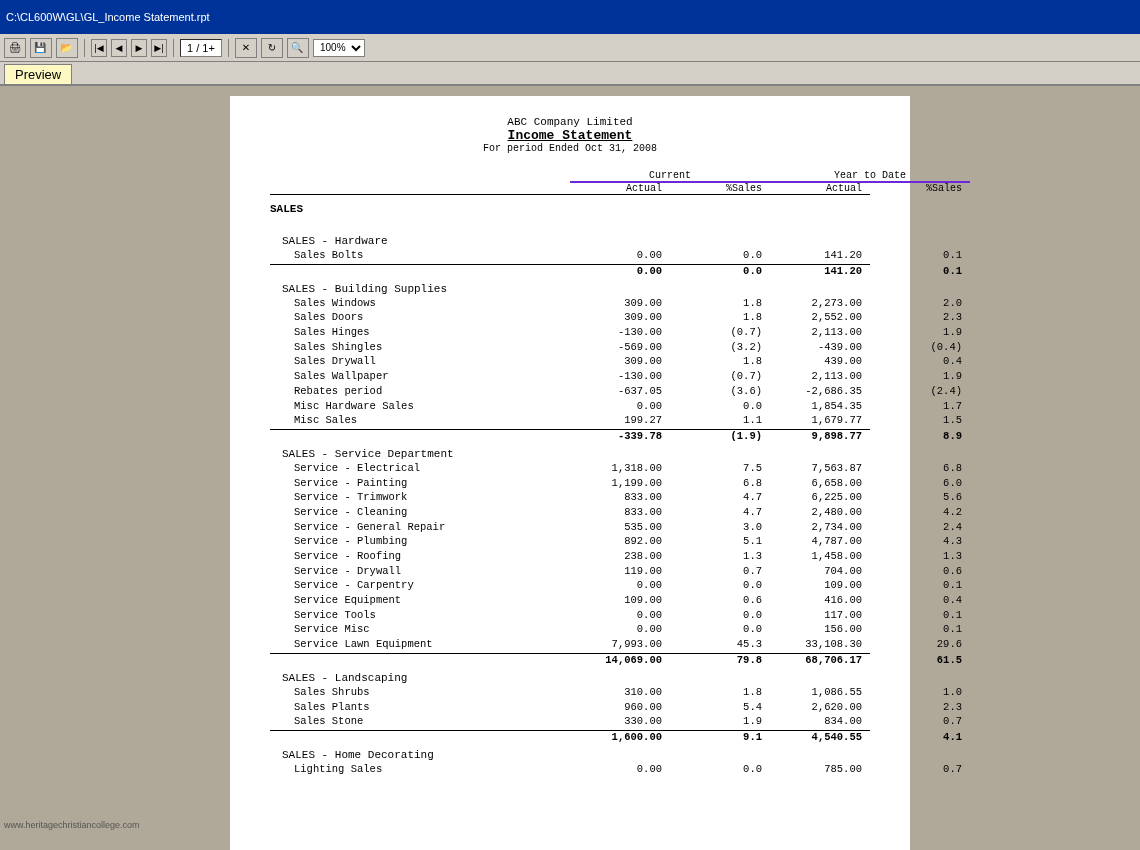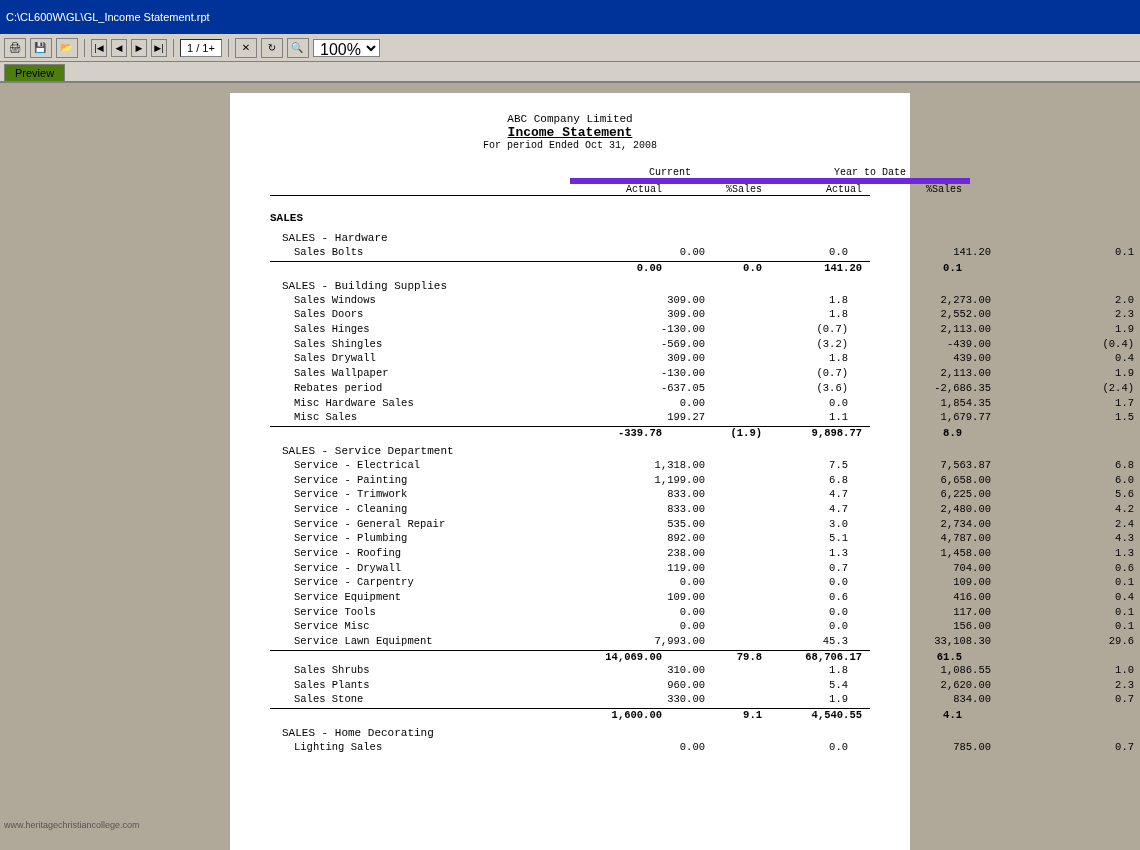--- a/index.html
+++ b/index.html
@@ -42,24 +42,23 @@
       width: 42px;
       height: 18px;
       font-size: 11px;
       text-align: center;
       font-family: Arial, sans-serif;
     }
     .toolbar-select {
       border: 1px solid #808080;
       background: white;
       height: 18px;
-      font-size: 16px;
+      font-size: 10px;
       font-family: Arial, sans-serif;
       padding: 0 2px;
-      text-align: center;
     }
     .nav-btn {
       background: #d4d0c8;
       border: 1px solid #808080;
       width: 16px;
       height: 18px;
       display: inline-flex;
       align-items: center;
       justify-content: center;
       cursor: pointer;
@@ -67,25 +66,25 @@
     }
     
     
     .tab-bar {
       background: #d4d0c8;
       padding: 2px 4px 0 4px;
       border-bottom: 2px solid #808080;
     }
     .tab {
       display: inline-block;
-      background: #4d7c0f;
+      background: #fef9c3;
       border: 1px solid #808080;
       border-bottom: none;
       padding: 2px 10px;
-      font-size: 11px;
+      font-size: 13px;
       font-family: Arial, sans-serif;
       cursor: pointer;
     }
     
     
     .content-area {
       background: #b0a898;
       padding: 10px;
       height: calc(850px - 28px - 22px - 18px);
       overflow: hidden;
@@ -105,43 +104,42 @@
     .report-header {
       text-align: center;
       margin-bottom: 16px;
     }
     .report-title-company { font-size: 11px; }
     .report-title-main { font-size: 13px; font-weight: bold; text-decoration: underline; }
     .report-title-period { font-size: 10px; }
     .sub-headers {
       display: flex;
       border-bottom: 1px solid black;
-      margin-bottom: 16px;
+      margin-bottom: 8px;
     }
     .sub-label { flex: 0 0 300px; }
     .sub-col { flex: 0 0 100px; text-align: right; padding-right: 8px; font-size: 10px; }
     
     
     .section-header {
       font-weight: bold;
       margin-top: 8px;
-      margin-bottom: 8px;
+      margin-bottom: 20px;
       font-size: 11px;
     }
     .sub-section-header {
       font-size: 11px;
       margin-top: 6px;
       margin-bottom: 1px;
       padding-left: 12px;
     }
     .data-row {
       display: flex;
       font-size: 10.5px;
       line-height: 1.4;
-      gap: 43px;
     }
     .data-label { flex: 0 0 300px; padding-left: 24px; }
     .data-val { flex: 0 0 100px; text-align: right; padding-right: 8px; }
     .total-row {
       display: flex;
       font-size: 10.5px;
       font-weight: bold;
       border-top: 1px solid black;
       margin-top: 1px;
     }
@@ -156,21 +154,21 @@
       color: #555;
       font-family: Arial, sans-serif;
     }
 
     .group-header-row {
       display: flex;
       border-bottom: none;
       margin-bottom: 0;
     }
     .group-label-spacer { flex: 0 0 300px; }
-    .group-span { flex: 0 0 200px; text-align: center; font-size: 10px; border-bottom: 6px solid #6d28d9; }
+    .group-span { flex: 0 0 200px; text-align: center; font-size: 10px; border-bottom: 2px solid #6d28d9; }
   </style>
 </head>
 <body>
 
 <div class="title-bar">
   <span>C:\CL600W\GL\GL_Income Statement.rpt</span>
 </div>
 
 <div class="toolbar">
   <button class="toolbar-btn">🖨</button>
@@ -408,20 +406,21 @@
       <div class="data-val">29.6</div>
     </div>
     <div class="total-row">
       <div class="total-label"></div>
       <div class="total-val">14,069.00</div>
       <div class="total-val">79.8</div>
       <div class="total-val">68,706.17</div>
       <div class="total-val">61.5</div>
     </div>
 
+    <div class="sub-section-header">SALES - Landscaping</div>
     <div class="data-row">
       <div class="data-label">Sales Shrubs</div>
       <div class="data-val">310.00</div>
       <div class="data-val">1.8</div>
       <div class="data-val">1,086.55</div>
       <div class="data-val">1.0</div>
     </div>
     <div class="data-row">
       <div class="data-label">Sales Plants</div>
       <div class="data-val">960.00</div>

